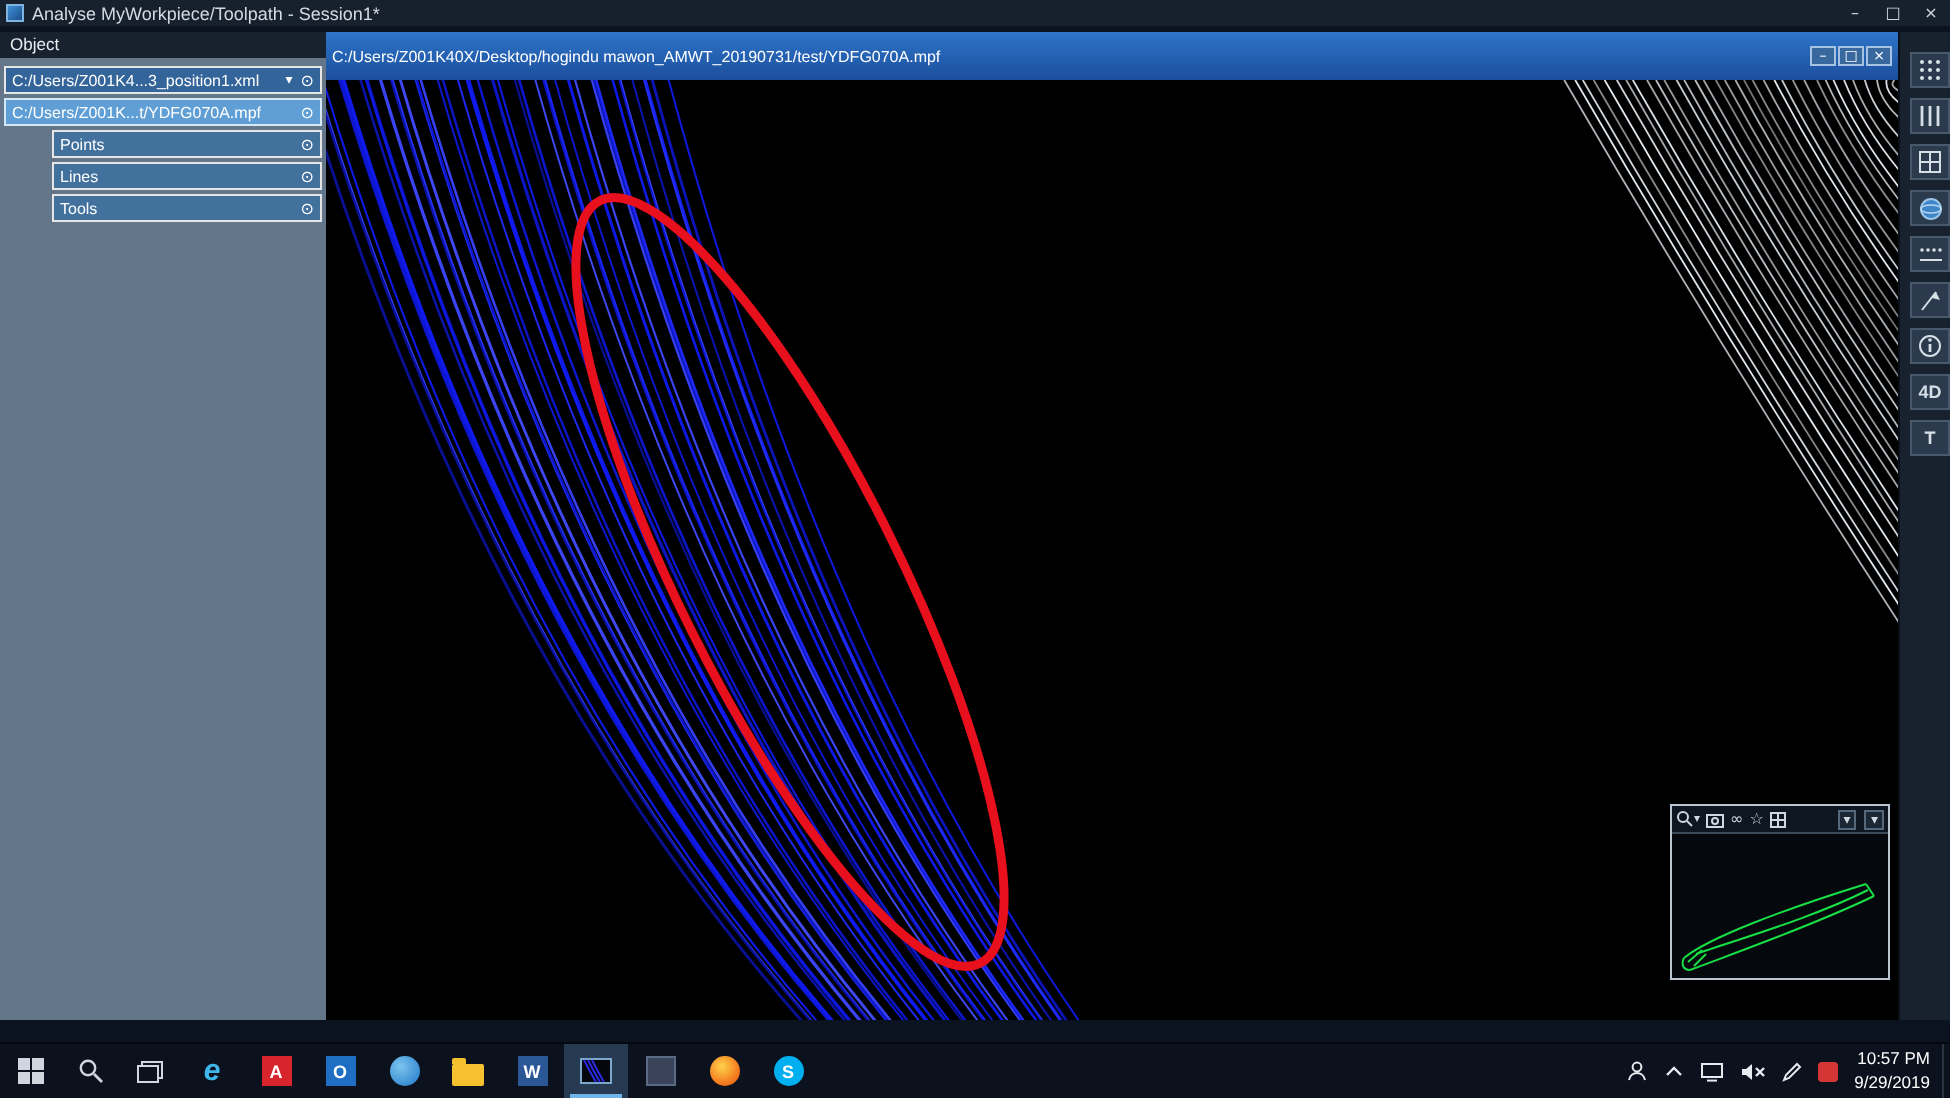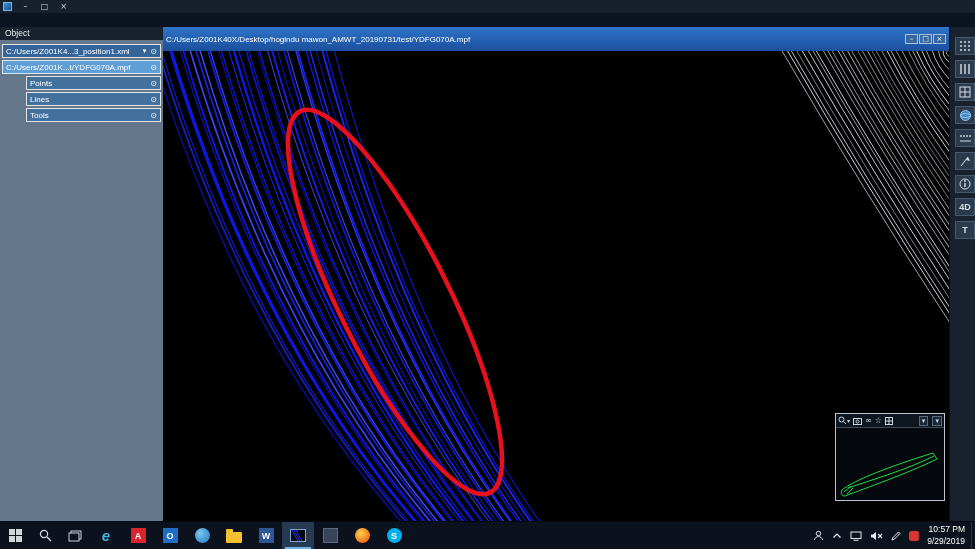--- a/index.html
+++ b/index.html
@@ -14,21 +14,21 @@
   .app-icon{width:9px;height:9px;margin:0 4px 0 3px;background:linear-gradient(135deg,#3f8fd6,#1b4f8a);border:1px solid #7fb3e0;}
   .tb-title{flex:1;white-space:nowrap;overflow:hidden;}
   .win-controls{display:flex;height:13px;}
   .wc{width:19px;text-align:center;font-size:8px;line-height:13px;color:#cfd6dd;}
 
   .menubar{position:absolute;top:13px;left:0;width:975px;height:14px;background:#131d29;
     color:#d7dde3;font-size:9px;display:flex;align-items:center;border-bottom:1px solid #09101a;}
   .menubar span{padding:0 7px;cursor:default;}
 
   
-  .main{position:absolute;top:27px;left:0;width:975px;height:494px;display:flex;}
+  .main{position:absolute;top:16px;left:0;width:975px;height:494px;display:flex;}
 
   .object-panel{width:163px;height:494px;background:#647689;display:flex;flex-direction:column;}
   .panel-header{height:13px;font-size:8.5px;color:#e8edf2;background:#18222e;padding:1px 5px;}
   .tree{padding:4px 2px 0 2px;}
   .tree-item{height:14px;margin-bottom:2px;display:flex;align-items:center;font-size:8px;
     color:#fff;padding:0 3px;background:#34659a;border:1px solid #e5e5e5;white-space:nowrap;overflow:hidden;}
   .tree-item.selected{background:#5f9fd6;border:1px solid #d5e8f8;}
   .tree-item.child{margin-left:24px;background:#42719e;}
   .ti-label{flex:1;overflow:hidden;white-space:nowrap;}
   .chev{font-size:7px;margin:0 2px;}
@@ -77,20 +77,21 @@
   .show-desktop{width:4px;border-left:1px solid #2a3342;}
   .red-dot{width:10px;height:10px;background:#d43535;border-radius:2px;}
 </style>
 </head>
 <body>
 
 <div class="screen">
 
   <div class="titlebar">
     <div class="app-icon"></div>
+    <div class="tb-title">Analyse MyWorkpiece/Toolpath - Session1*</div>
     <div class="win-controls">
       <div class="wc glyph">–</div>
       <div class="wc glyph">□</div>
       <div class="wc glyph">×</div>
     </div>
   </div>
 
 
   <div class="main">
 

